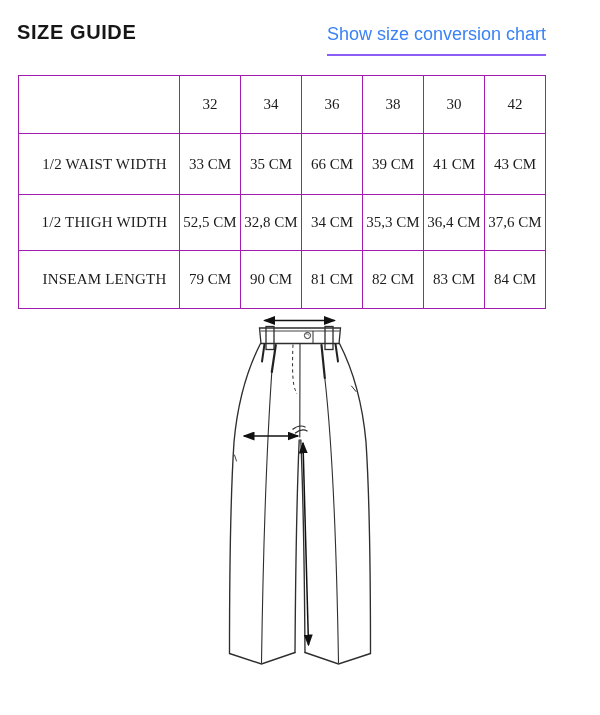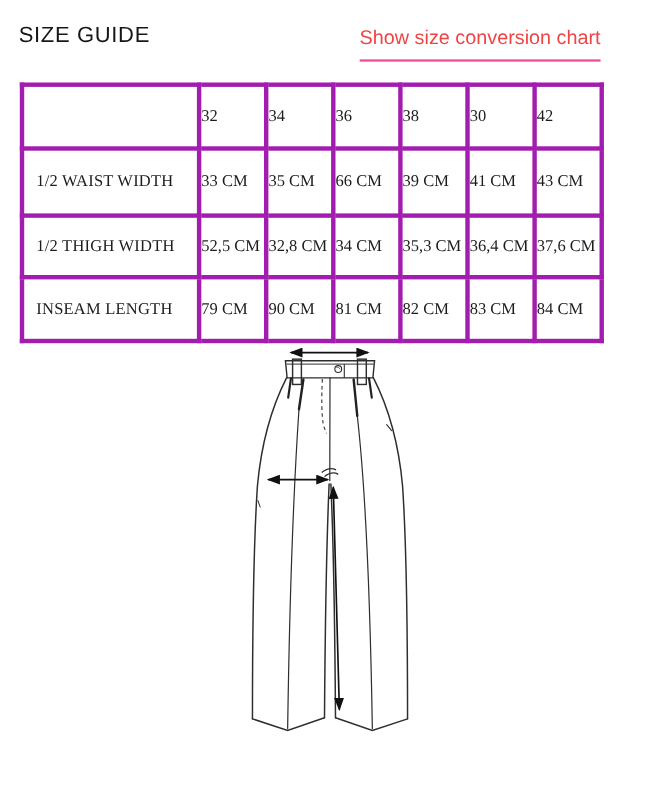--- a/index.html
+++ b/index.html
@@ -4,35 +4,35 @@
 <style>
   * { margin:0; padding:0; box-sizing:border-box; }
   html,body { background:#ffffff; }
   .page {
     position:relative; width:600px; height:715px;
     background:#ffffff; overflow:hidden;
     font-family:"Liberation Sans", sans-serif; color:#1c1c1c;
   }
   .page-title {
     position:absolute; left:17px; top:21px;
-    font-size:20px; font-weight:400; letter-spacing:0.6px; color:#161616;
+    font-size:20px; font-weight:700; letter-spacing:0.6px; color:#161616;
   }
   .conversion-link {
     position:absolute; right:54px; top:24px;
-    font-size:18px; font-weight:400; color:#ef4444;
-    padding-bottom:9px; border-bottom:2px solid #ec4899;
+    font-size:18px; font-weight:400; color:#3b82f6;
+    padding-bottom:9px; border-bottom:2px solid #8b5cf6;
     cursor:pointer; text-decoration:none; white-space:nowrap;
   }
   table.size-table {
     position:absolute; left:18px; top:75px;
     width:527px; border-collapse:collapse; table-layout:fixed;
     font-family:"Liberation Serif", serif; font-size:15px; color:#1c1c1c;
   }
   table.size-table td {
-    border:4px solid #a21caf; text-align:left; vertical-align:middle;
+    border:1px solid #a21caf; text-align:center; vertical-align:middle;
     overflow:hidden; white-space:nowrap;
   }
   tr.hdr-row td  { height:58px; }
   tr.row-1 td    { height:61px;margin-left:30px; }
   tr.row-2 td    { height:56px; }
   tr.row-3 td    { height:58px; }
   td.row-label {
     text-align:left; padding-left:11px; white-space:pre; letter-spacing:0.2px;
   }
   .illustration {

